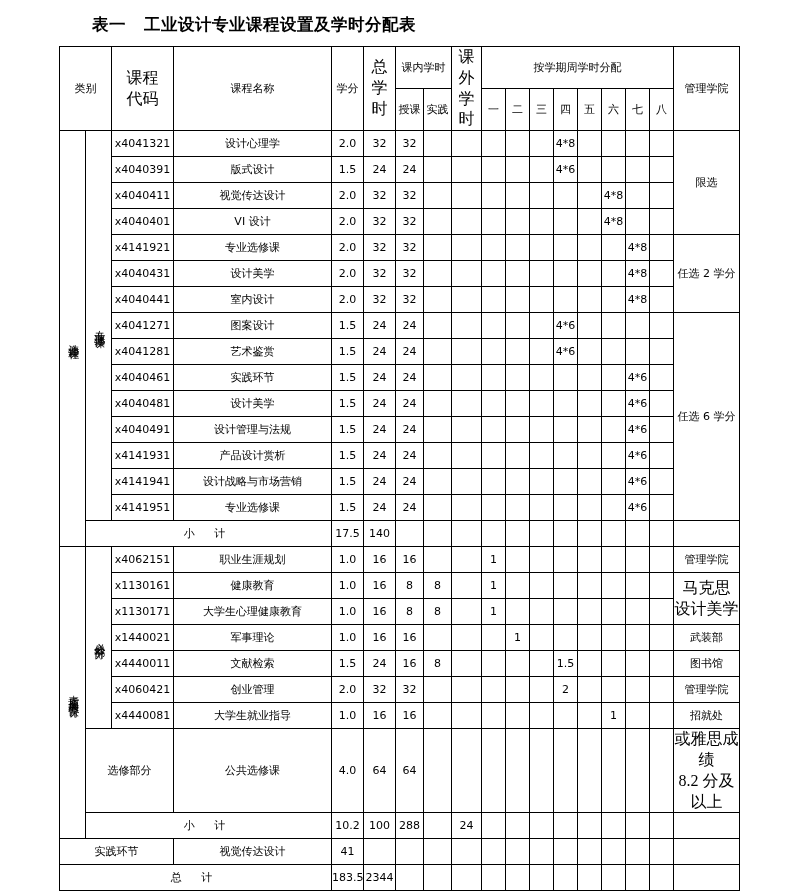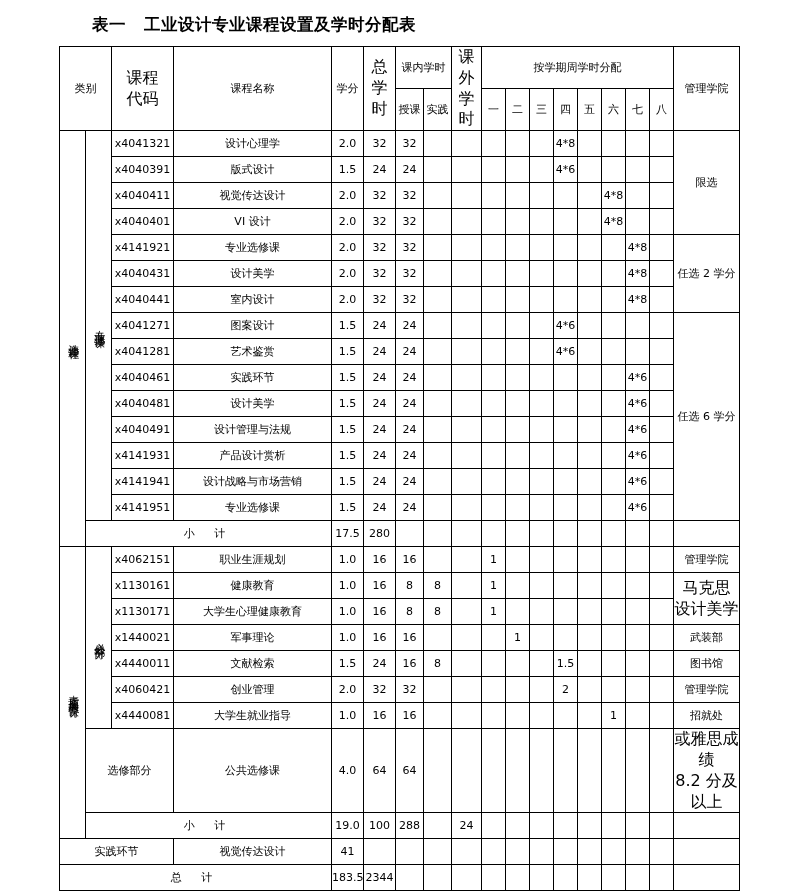--- a/index.html
+++ b/index.html
@@ -78,21 +78,21 @@
   }
   .italic {
   }
   .sub {
     letter-spacing: 8px;
   }
   .two-line {
     font-size: 16px;
     line-height: 1.3;
   }
-  .smallpad { padding: 1px 2px; }
+  .smallpad { padding: 1px 2px; font-family: Liberation Serif, serif; }
 </style>
 </head>
 <body>
 
 <div id="page">
 
   <div class="doc-title">
     <span>表一</span><span class="title-sep"></span><span>工业设计专业课程设置及学时分配表</span>
   </div>
 
@@ -428,21 +428,21 @@
       <td></td>
       <td></td>
       <td></td>
       <td>4*6</td>
       <td></td>
     </tr>
 
     <tr>
       <td colspan="3" class="sub">小      计</td>
       <td>17.5</td>
-      <td>280</td>
+      <td>140</td>
       <td></td>
       <td></td>
       <td></td>
       <td></td>
       <td></td>
       <td></td>
       <td></td>
       <td></td>
       <td></td>
       <td></td>
@@ -610,21 +610,21 @@
       <td></td>
       <td></td>
       <td></td>
       <td class="smallpad">
         <div class="two-line"><span>或雅思成绩</span><br><span>8.2 分及以上</span></div>
       </td>
     </tr>
 
     <tr>
       <td colspan="3" class="sub">小      计</td>
-      <td>19.0</td>
+      <td>10.2</td>
       <td>100</td>
       <td>288</td>
       <td></td>
       <td>24</td>
       <td></td>
       <td></td>
       <td></td>
       <td></td>
       <td></td>
       <td></td>

